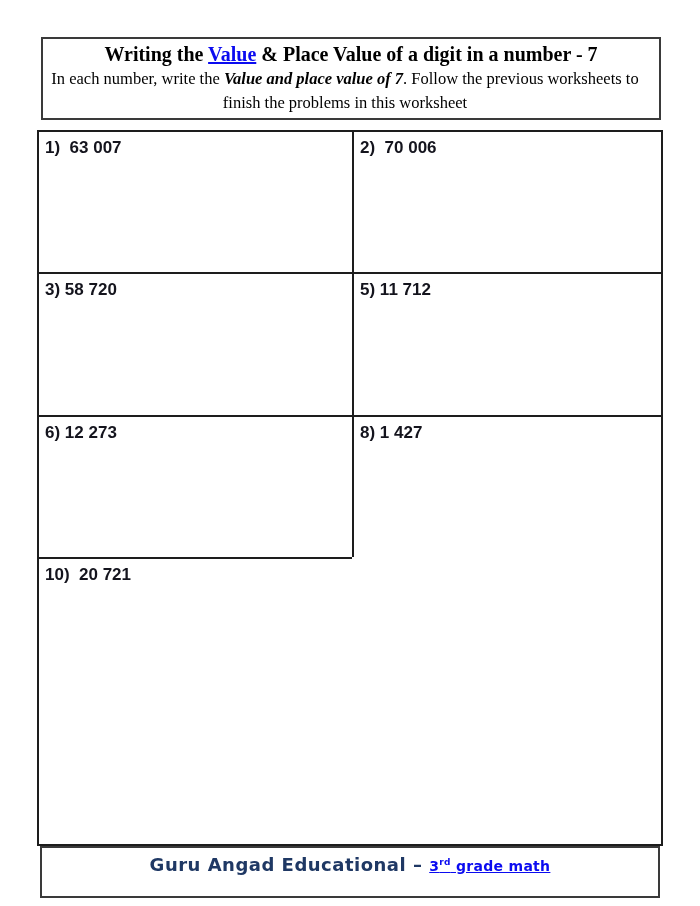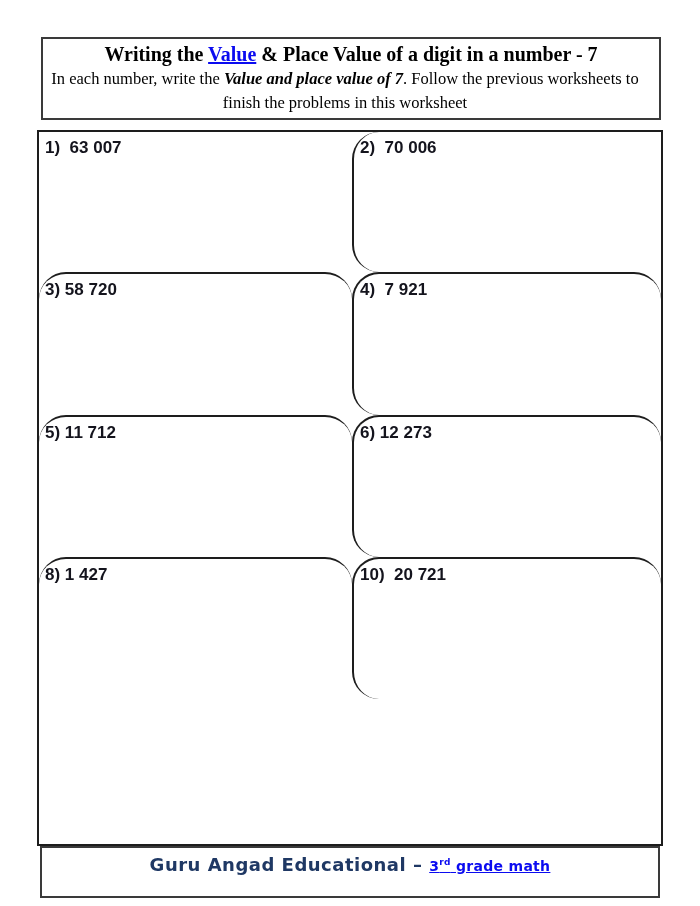--- a/index.html
+++ b/index.html
@@ -61,21 +61,20 @@
     grid-template-rows: 140px 143px 142px 142px 1fr;
   }
   .cell {
     border-top: 2px solid var(--border-dark, #1d1d1d);
     border-left: 2px solid var(--border-dark, #1d1d1d);
     padding: 6px 0 0 6px;
     font-family: "Liberation Sans", "DejaVu Sans", sans-serif;
     font-weight: bold;
     font-size: 17px;
     color: var(--problem-ink, #14141d);
-    border-radius: 27px;
   }
   .cell:nth-child(-n+2) { border-top: none; }
   .cell:nth-child(odd)  { border-left: none; }
   .pgap { white-space: pre; }
 
   
   .footer-box {
     position: absolute;
     left: 40px; top: 846px;
     width: 620px; height: 52px;
@@ -114,21 +113,20 @@
     </div>
     <div class="subtitle">
       <span>In each number, write the </span><span class="emph">Value and place value of 7</span><span>. Follow the previous worksheets to finish the problems in this worksheet</span>
     </div>
   </div>
 
   <div class="problems">
     <div class="cell"><span class="plabel">1)</span><span class="pgap">  </span><span class="pvalue">63 007</span></div>
     <div class="cell"><span class="plabel">2)</span><span class="pgap">  </span><span class="pvalue">70 006</span></div>
     <div class="cell"><span class="plabel">3)</span><span class="pgap"> </span><span class="pvalue">58 720</span></div>
-    <div class="cell"><span class="plabel">4)</span><span class="pgap">  </span><span class="pvalue">7 921</span></div>
     <div class="cell"><span class="plabel">5)</span><span class="pgap"> </span><span class="pvalue">11 712</span></div>
     <div class="cell"><span class="plabel">6)</span><span class="pgap"> </span><span class="pvalue">12 273</span></div>
     <div class="cell"><span class="plabel">8)</span><span class="pgap"> </span><span class="pvalue">1 427</span></div>
     <div class="cell"><span class="plabel">10)</span><span class="pgap">  </span><span class="pvalue">20 721</span></div>
   </div>
 
   <div class="footer-box">
     <span class="brand">Guru Angad Educational</span><span class="brand sep"> – </span><a class="footer-link"><span>3</span><sup>rd</sup><span> grade math</span></a>
   </div>
 

